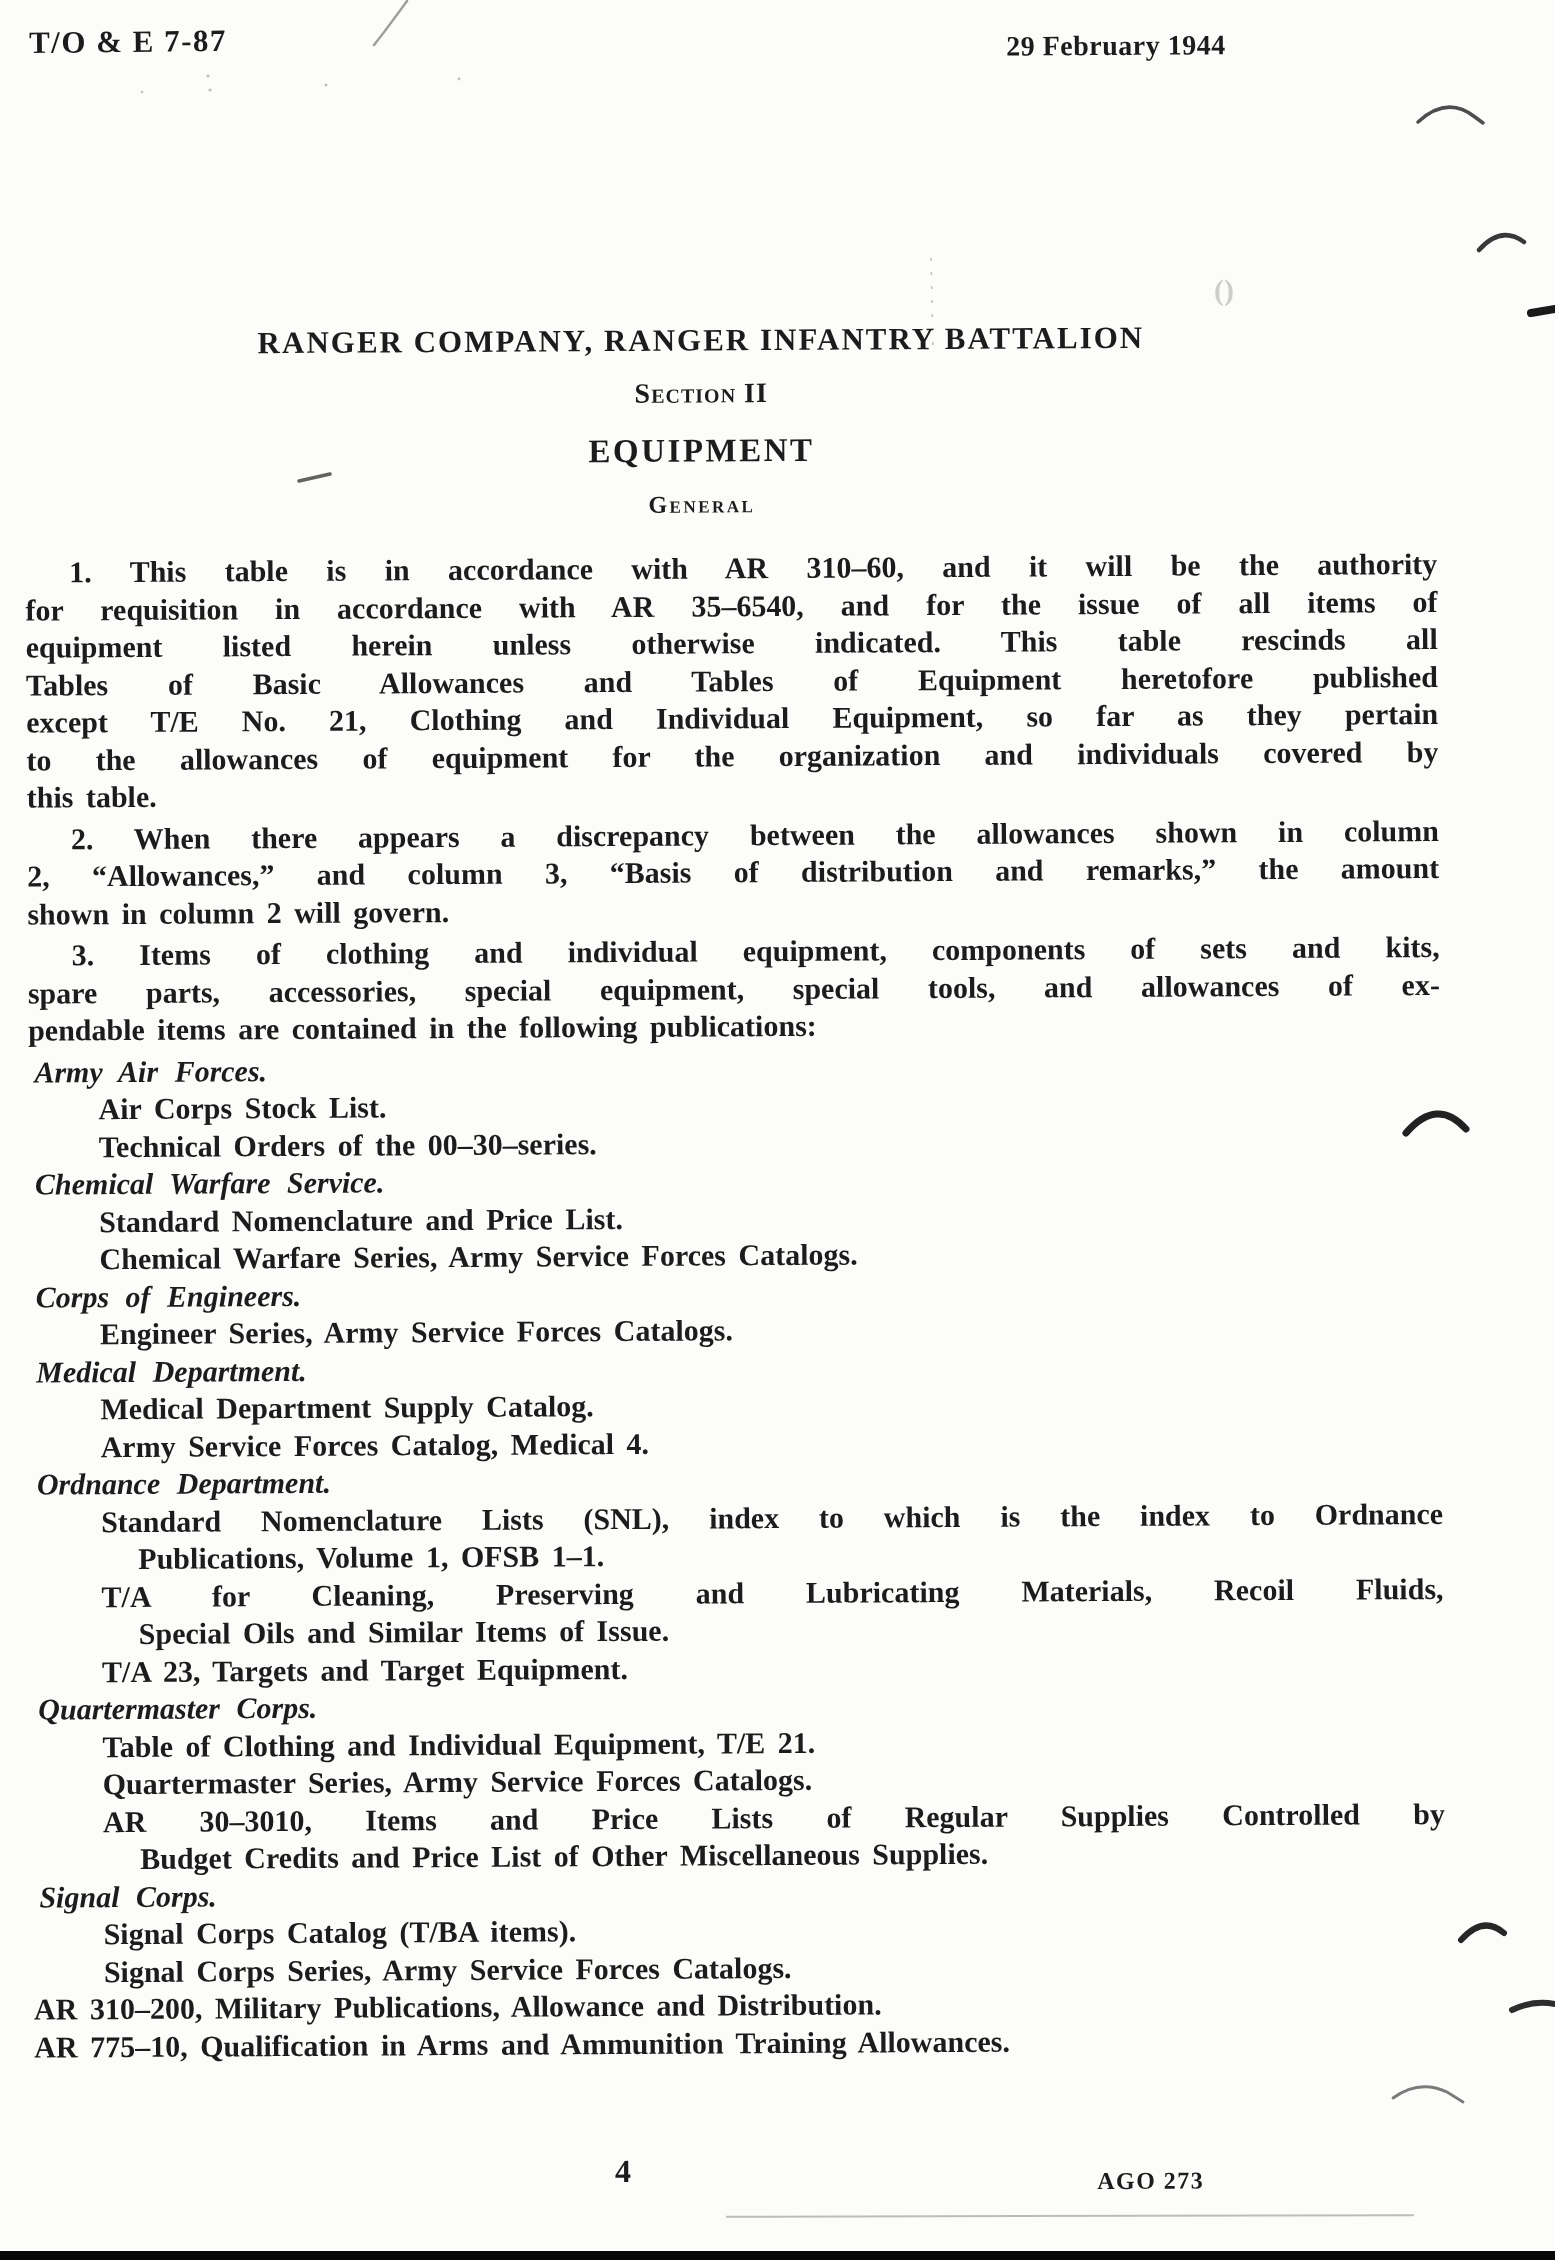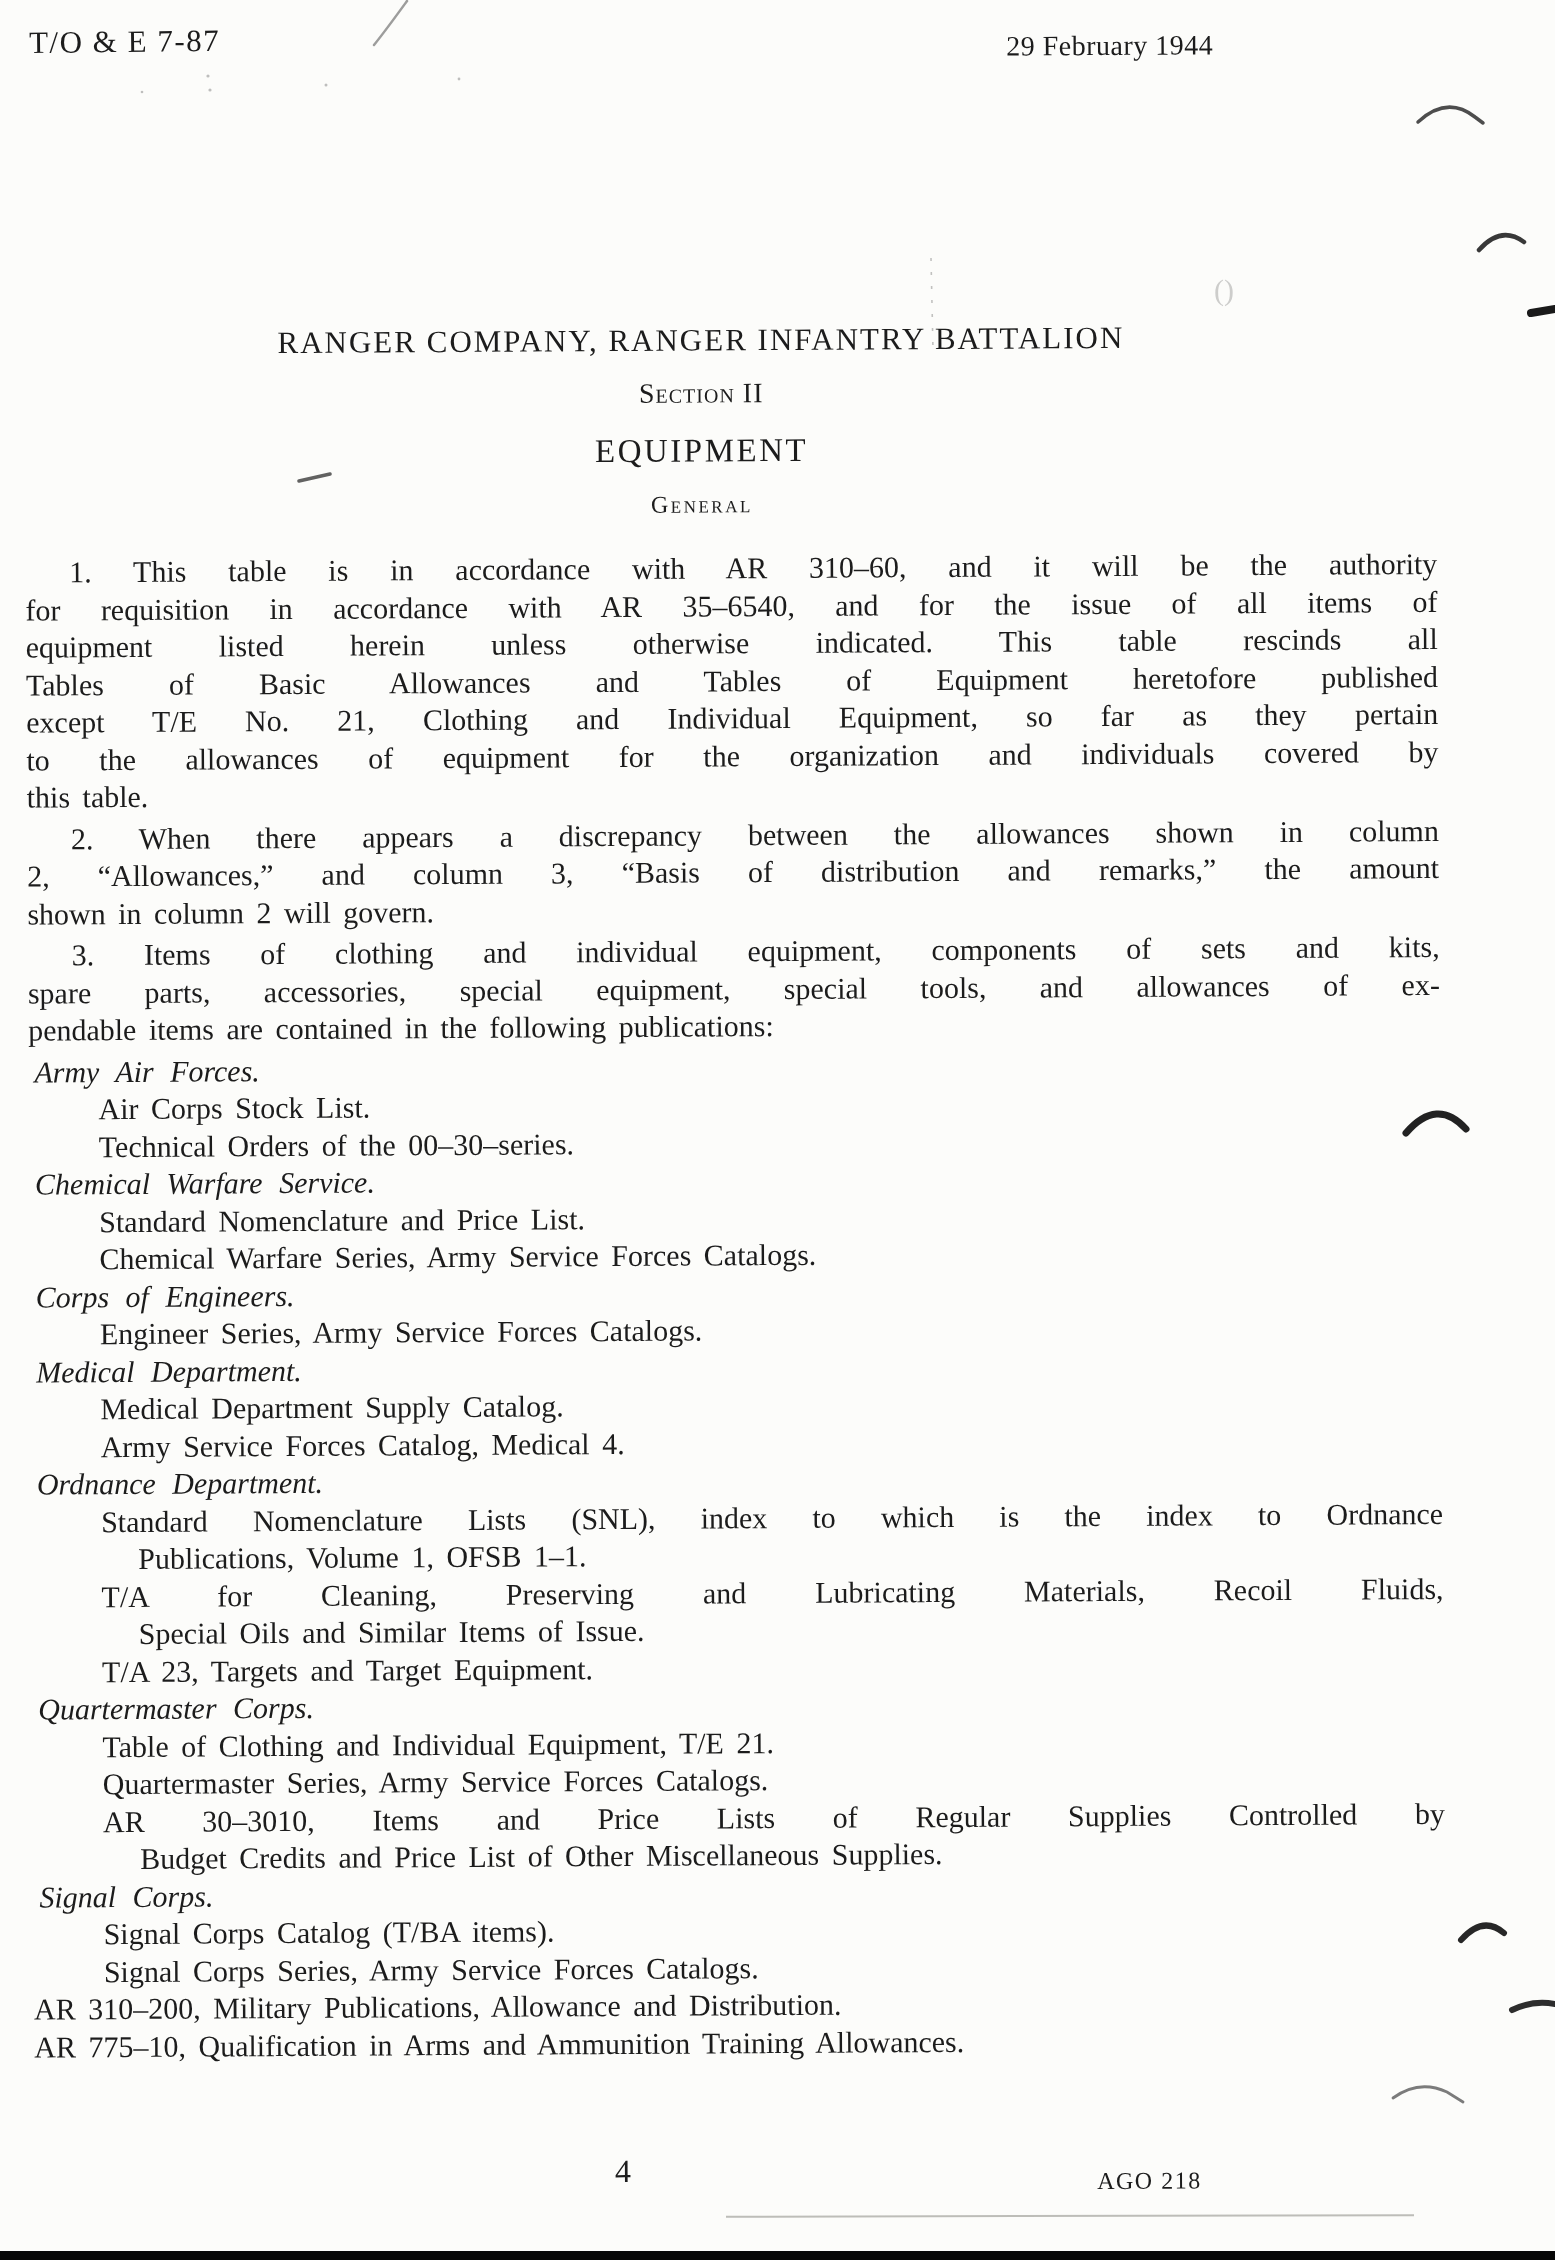--- a/index.html
+++ b/index.html
@@ -3,21 +3,21 @@
 <meta charset="utf-8">
 <style>
   html,body{margin:0;padding:0;background:#fcfcfa;}
   .page{
     position:relative;
     width:1555px;height:2260px;
     background:#fcfcfa;
     overflow:hidden;
     color:#1c1c1c;
     font-family:"Liberation Serif", serif;
-    font-weight:400;
+    font-weight:700;
   }
   .content{
     position:absolute;inset:0;
     transform:rotate(-0.35deg);
     transform-origin:50% 45%;
   }
   
   .hdr-left{
     position:absolute;top:20px;left:35px;
     font-size:31px;letter-spacing:1.5px;
@@ -128,21 +128,21 @@
           <div class="pub-item cont">Budget Credits and Price List of Other Miscellaneous Supplies.</div>
           <div class="pub-heading first">Signal Corps.</div>
           <div class="pub-item first">Signal Corps Catalog (T/BA items).</div>
           <div class="pub-item first">Signal Corps Series, Army Service Forces Catalogs.</div>
           <div class="pub-flush first">AR 310–200, Military Publications, Allowance and Distribution.</div>
           <div class="pub-flush first">AR 775–10, Qualification in Arms and Ammunition Training Allowances.</div>
         </div>
     </div>
 
     <div class="page-num">4</div>
-    <div class="ago">AGO 218</div>
+    <div class="ago">AGO 273</div>
   </div>
 
   <div class="foot-rule"></div>
 
   <svg class="artifacts" width="1555" height="2260" viewBox="0 0 1555 2260">
 
     <path d="M407,1 C399,12 386,30 374,45" stroke="#6a6a6a" stroke-width="2.5" fill="none" stroke-linecap="round" opacity="0.65"></path>
 
     <g fill="#8d8d8d" opacity="0.55">
       <circle cx="208" cy="76" r="1.6"></circle>

